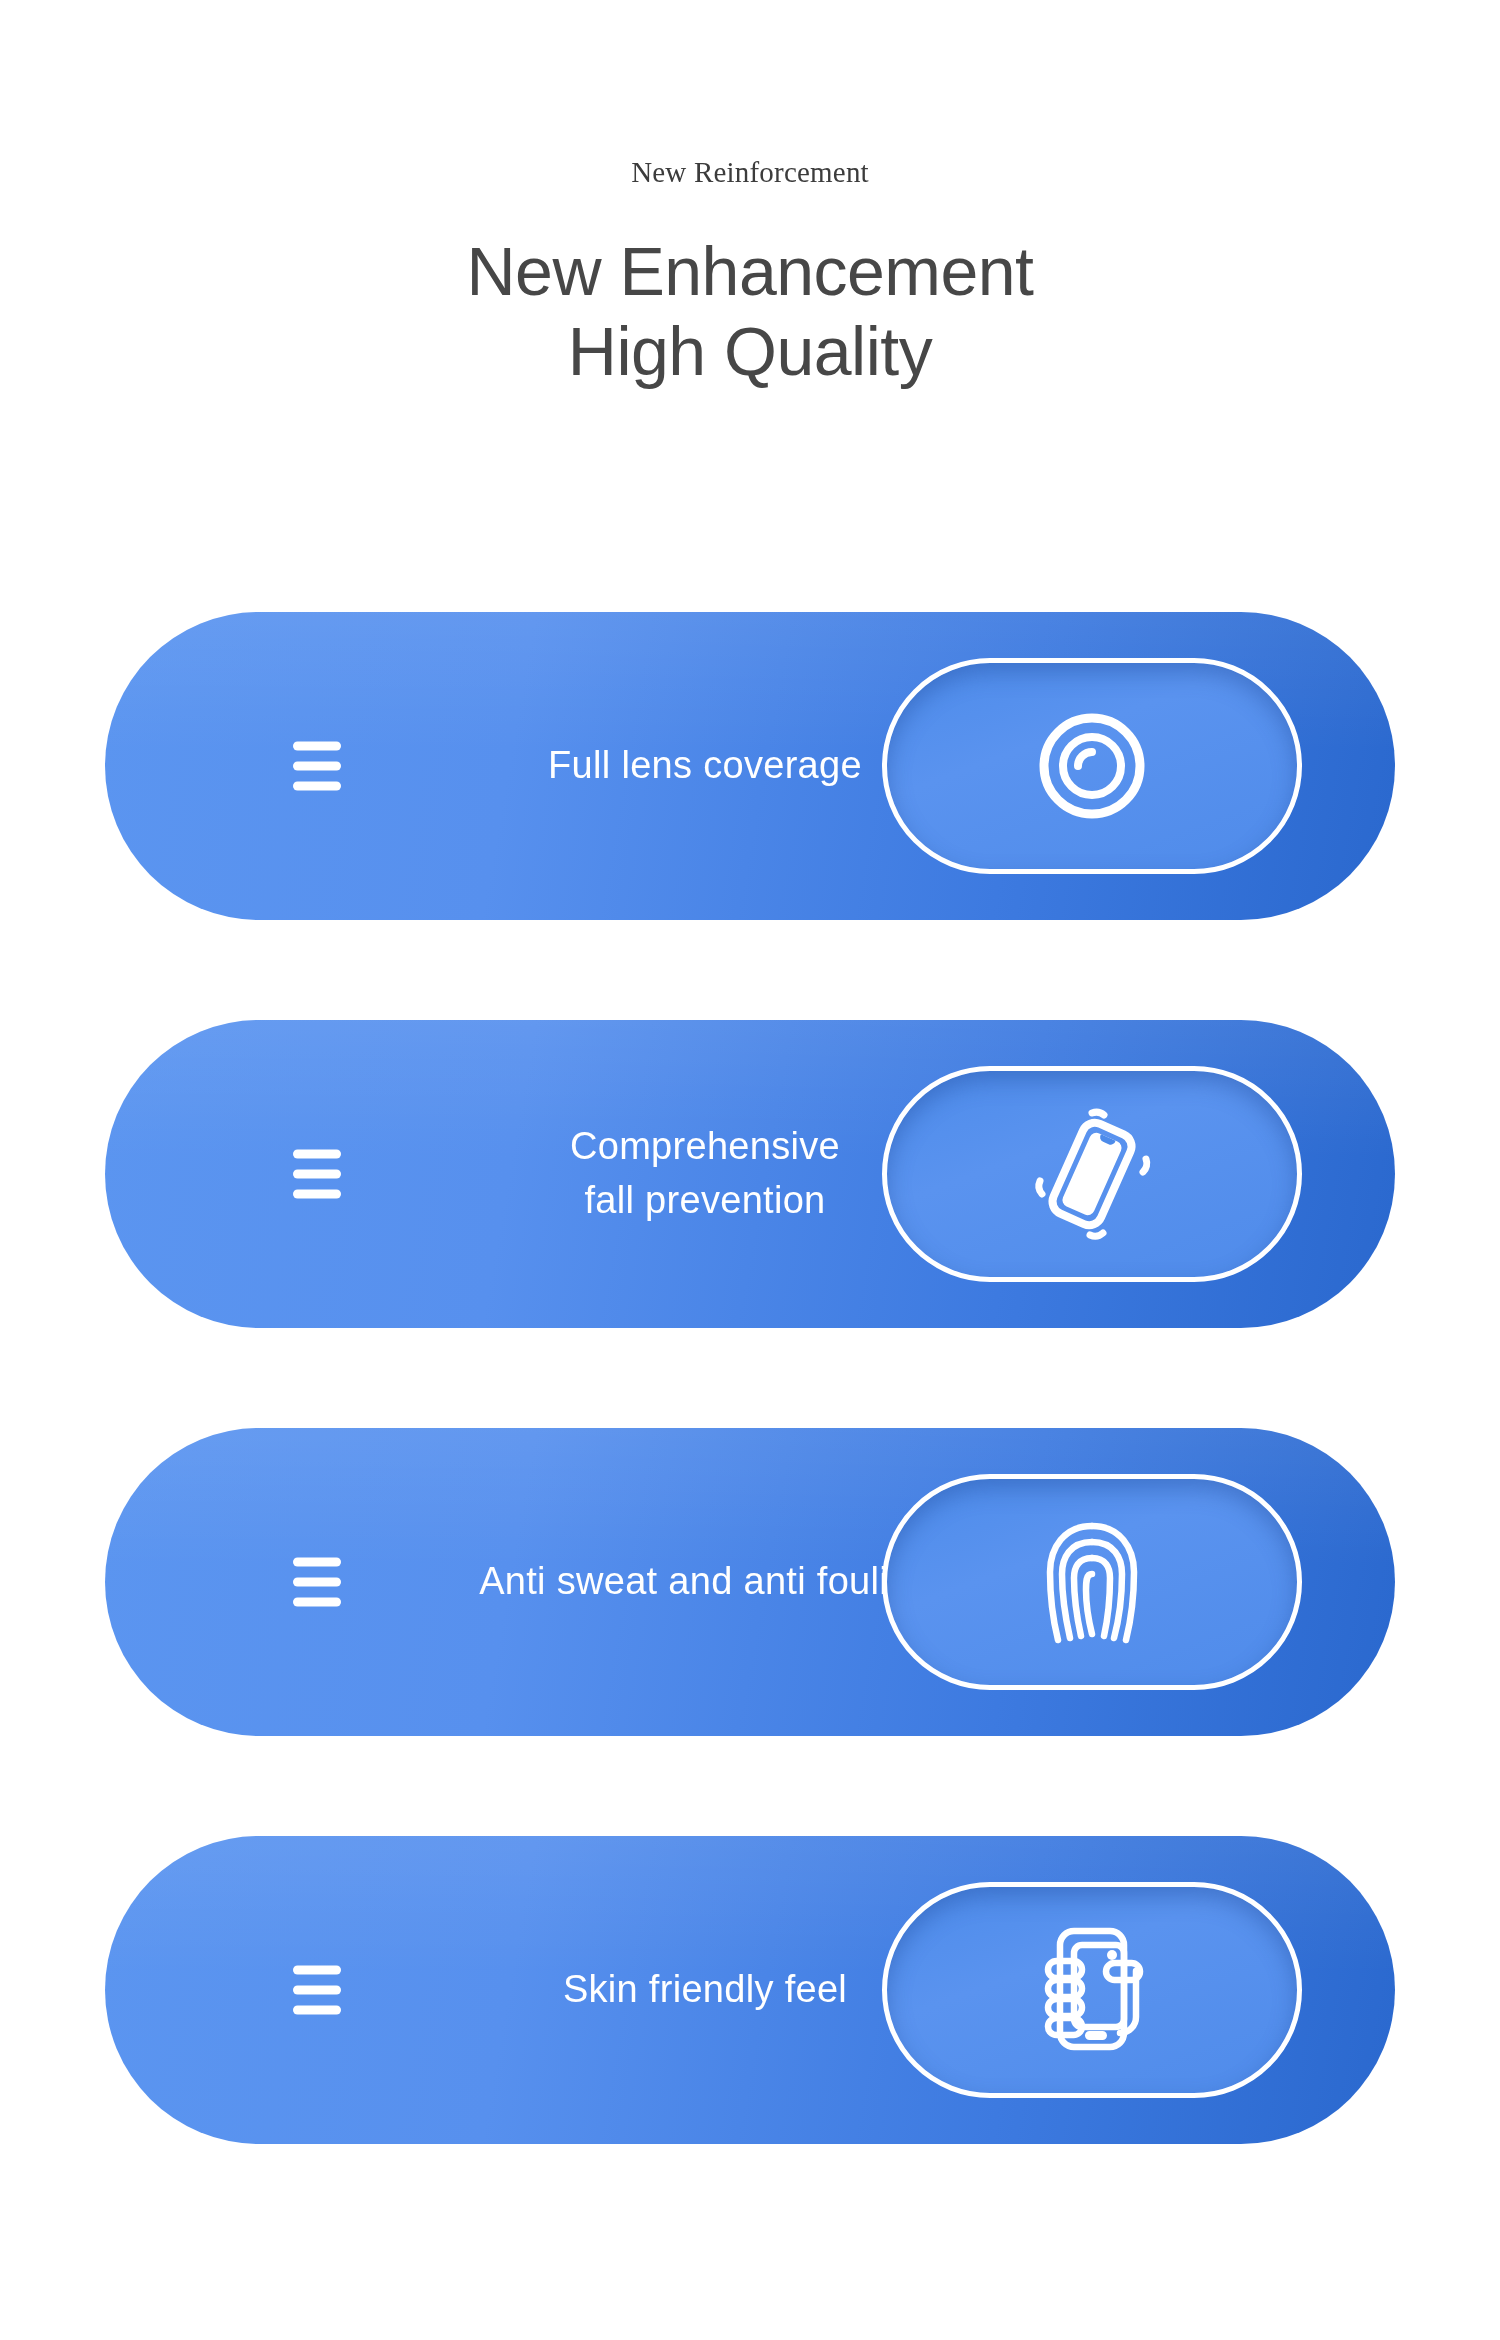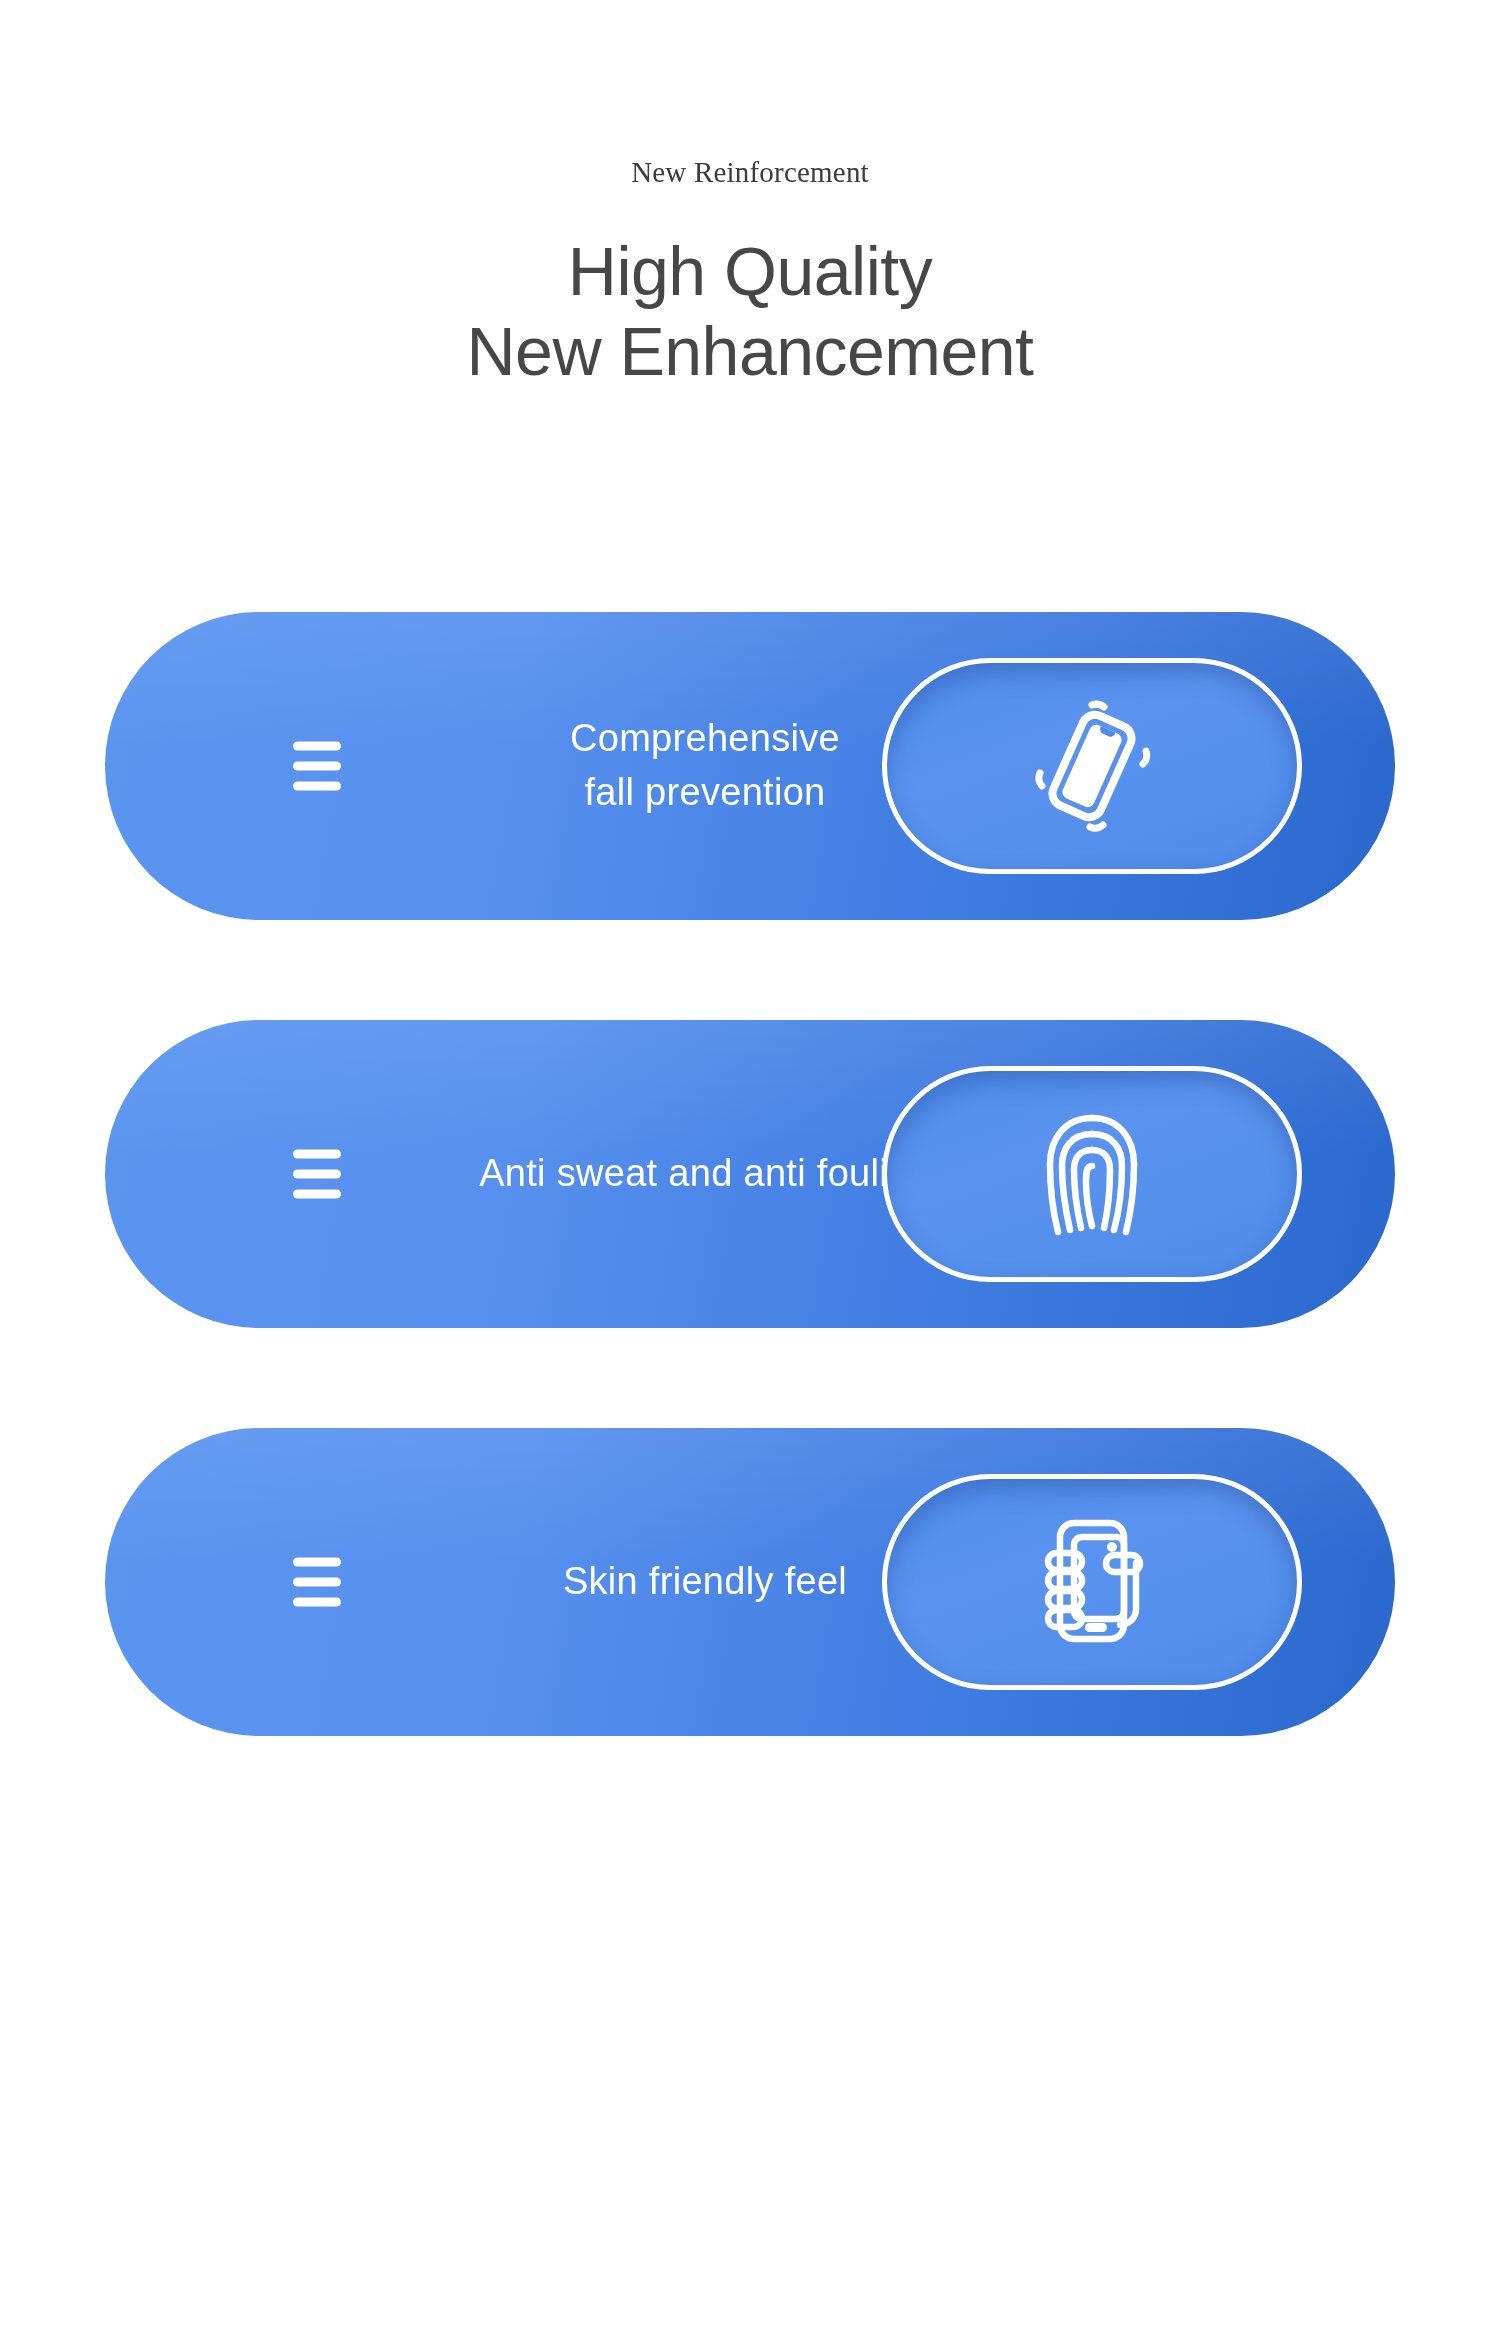--- a/index.html
+++ b/index.html
@@ -135,27 +135,42 @@
     display: block;
     overflow: visible;
   }
 </style>
 </head>
 <body>
 
 <div class="header">
   <div class="eyebrow">New Reinforcement</div>
   <h1 class="headline">
+    <span class="line">New Enhancement</span>
     <span class="line">High Quality</span>
-    <span class="line">New Enhancement</span>
   </h1>
 </div>
 
 <div class="cards">
 
+  <div class="card">
+    <div class="menu-icon">
+      <span></span>
+      <span></span>
+      <span></span>
+    </div>
+    <div class="card-label">Full lens coverage</div>
+    <div class="icon-pill">
+      <svg width="116" height="116" viewBox="0 0 116 116">
+        <circle cx="58" cy="58" r="48" fill="none" stroke="#ffffff" stroke-width="9"></circle>
+        <circle cx="58" cy="58" r="29" fill="none" stroke="#ffffff" stroke-width="8"></circle>
+        <path d="M44 58 a14 14 0 0 1 14 -14" fill="none" stroke="#ffffff" stroke-width="8" stroke-linecap="round"></path>
+      </svg>
+    </div>
+  </div>
 
   <div class="card">
     <div class="menu-icon">
       <span></span>
       <span></span>
       <span></span>
     </div>
     <div class="card-label">Comprehensive
 fall prevention</div>
     <div class="icon-pill">

